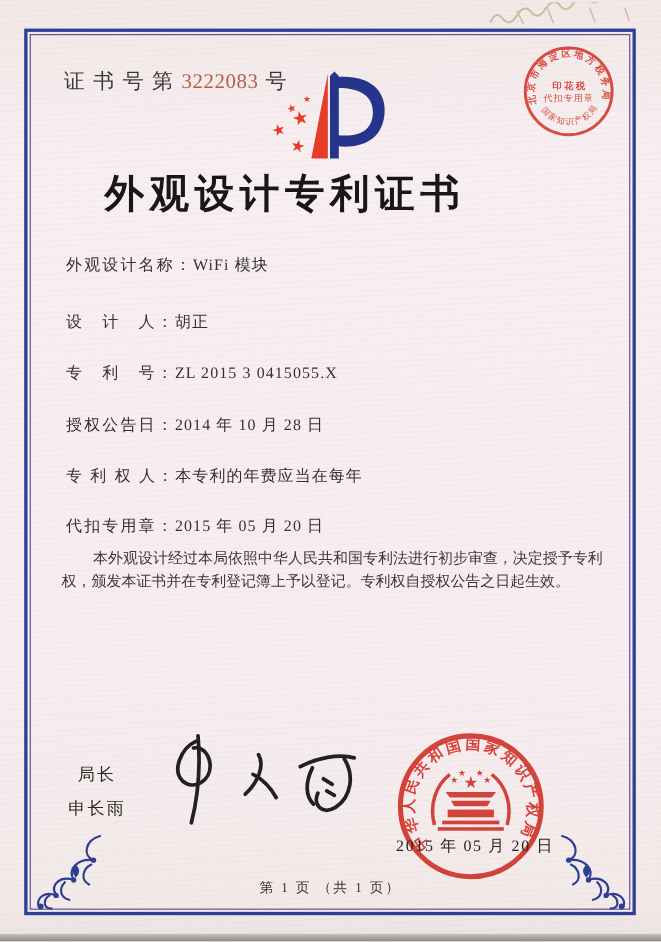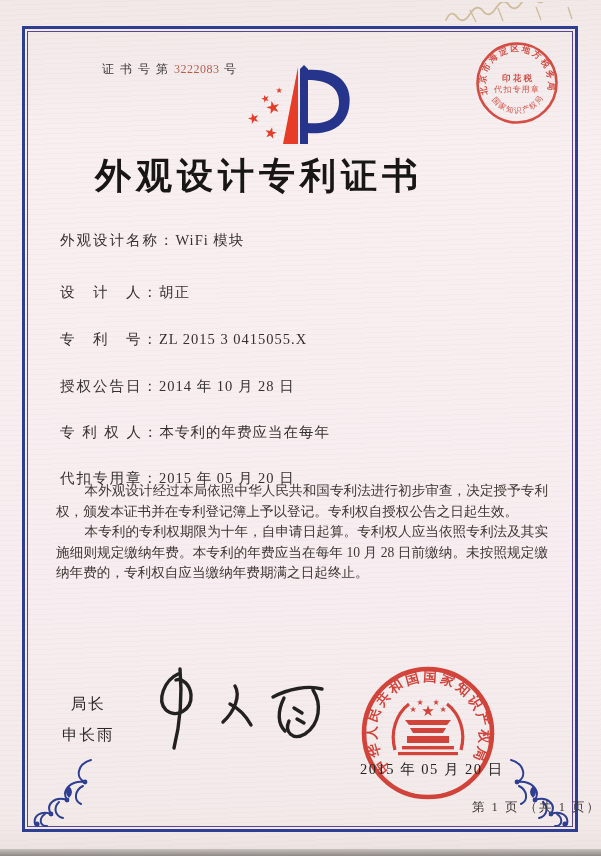--- a/index.html
+++ b/index.html
@@ -25,51 +25,51 @@
   .frame{
     position:absolute; left:22px; top:26px; width:556px; height:806px;
     border:3px solid #2e3e92;
   }
   .frame-inner{
     position:absolute; inset:2px;
     border:1px solid #56439b;
   }
   .cert-number{
     position:absolute; left:58px; top:61px;
-    font-size:12px; letter-spacing:1.5px; color:#3a3736;margin-left:44px;
+    font-size:19px; letter-spacing:1.5px; color:#3a3736;
   }
   .cert-number .num{ color:#b85c4a; letter-spacing:.5px; }
   .logo{ position:absolute; left:246px; top:56px; width:110px; height:100px; }
   .title{
     position:absolute; left:0; top:152px; width:518px;
     text-align:center; font-size:36px; font-weight:bold;
     letter-spacing:5px; color:#191715;
   }
   .fields{ position:absolute; left:60px; top:0; width:480px; }
   .field-row{ position:absolute; left:0; white-space:nowrap;
     font-size:14.5px; letter-spacing:1px; color:#35312e; }
   .field-row .lbl{ letter-spacing:2px;margin-top:12px; }
   .body-text{
-    position:absolute; left:56px; top:481px; width:492px;
+    position:absolute; left:56px; top:498px; width:492px;
     font-size:13.6px; line-height:20.6px; text-align:justify;
     color:#3c3733;
   }
   .body-text p{ text-indent:2.1em; }
   .signer{ position:absolute; left:62px; top:694px; font-size:15.5px; color:#2c2926;text-align:center; }
   .signer div{ margin-bottom:10px; letter-spacing:2px; }
   .signature{ position:absolute; left:138px; top:664px; width:210px; height:92px; }
   .seal{ mix-blend-mode:multiply; }
   .tax-seal{ position:absolute; left:472px; top:38px; width:90px; height:90px; opacity:.85; }
   .sipo-seal{ position:absolute; left:358px; top:660px; width:140px; height:150px; opacity:.9; }
   .issue-date{
     position:absolute; left:360px; top:760px;
     font-size:14.5px; letter-spacing:1.5px; color:#262321; z-index:5;
   }
   .page-footer{
-    position:absolute; left:0; top:799px; width:601px; text-align:right;
+    position:absolute; left:0; top:799px; width:601px; text-align:center;
     font-size:12.5px; letter-spacing:2px; color:#3a3633;
   }
   .ornament{ position:absolute; width:74px; height:74px; }
   .ornament-bl{ left:25px; top:756px; }
   .ornament-br{ right:24px; top:756px; transform:scaleX(-1); }
   .handwriting{ position:absolute; left:440px; top:2px; width:160px; height:26px; opacity:.6; filter:blur(.4px); }
   svg text{ font-family:"Liberation Serif","DejaVu Serif",serif; }
   .star-glyph{ font-family:"DejaVu Sans",sans-serif; }
 </style>
 </head>
@@ -157,21 +157,20 @@
   <div class="field-row" style="top:231px"><span class="lbl">外观设计名称：</span><span>WiFi 模块</span></div>
   <div class="field-row" style="top:283px"><span class="lbl">设　计　人：</span><span>胡正</span></div>
   <div class="field-row" style="top:330px"><span class="lbl">专　利　号：</span><span>ZL 2015 3 0415055.X</span></div>
   <div class="field-row" style="top:377px"><span class="lbl">授权公告日：</span><span>2014 年 10 月 28 日</span></div>
   <div class="field-row" style="top:423px"><span class="lbl">专 利 权 人：</span><span>本专利的年费应当在每年</span></div>
   <div class="field-row" style="top:469px"><span class="lbl">代扣专用章：</span><span>2015 年 05 月 20 日</span></div>
 </div>
 
 <div class="body-text">
   <p>本外观设计经过本局依照中华人民共和国专利法进行初步审查，决定授予专利权，颁发本证书并在专利登记簿上予以登记。专利权自授权公告之日起生效。</p>
-  <p>本专利的专利权期限为十年，自申请日起算。专利权人应当依照专利法及其实施细则规定缴纳年费。本专利的年费应当在每年 10 月 28 日前缴纳。未按照规定缴纳年费的，专利权自应当缴纳年费期满之日起终止。</p>
 </div>
 
 <div class="signer">
   <div>局长</div>
   <div>申长雨</div>
 </div>
 
 <svg class="signature" viewBox="0 0 210 92">
   <g fill="none" stroke="#222120" stroke-width="3.4" stroke-linecap="round" stroke-linejoin="round">
     <path d="M40,10 C27,16 18,36 28,46 C38,55 54,46 53,31 C52,20 44,14 38,16"></path>

